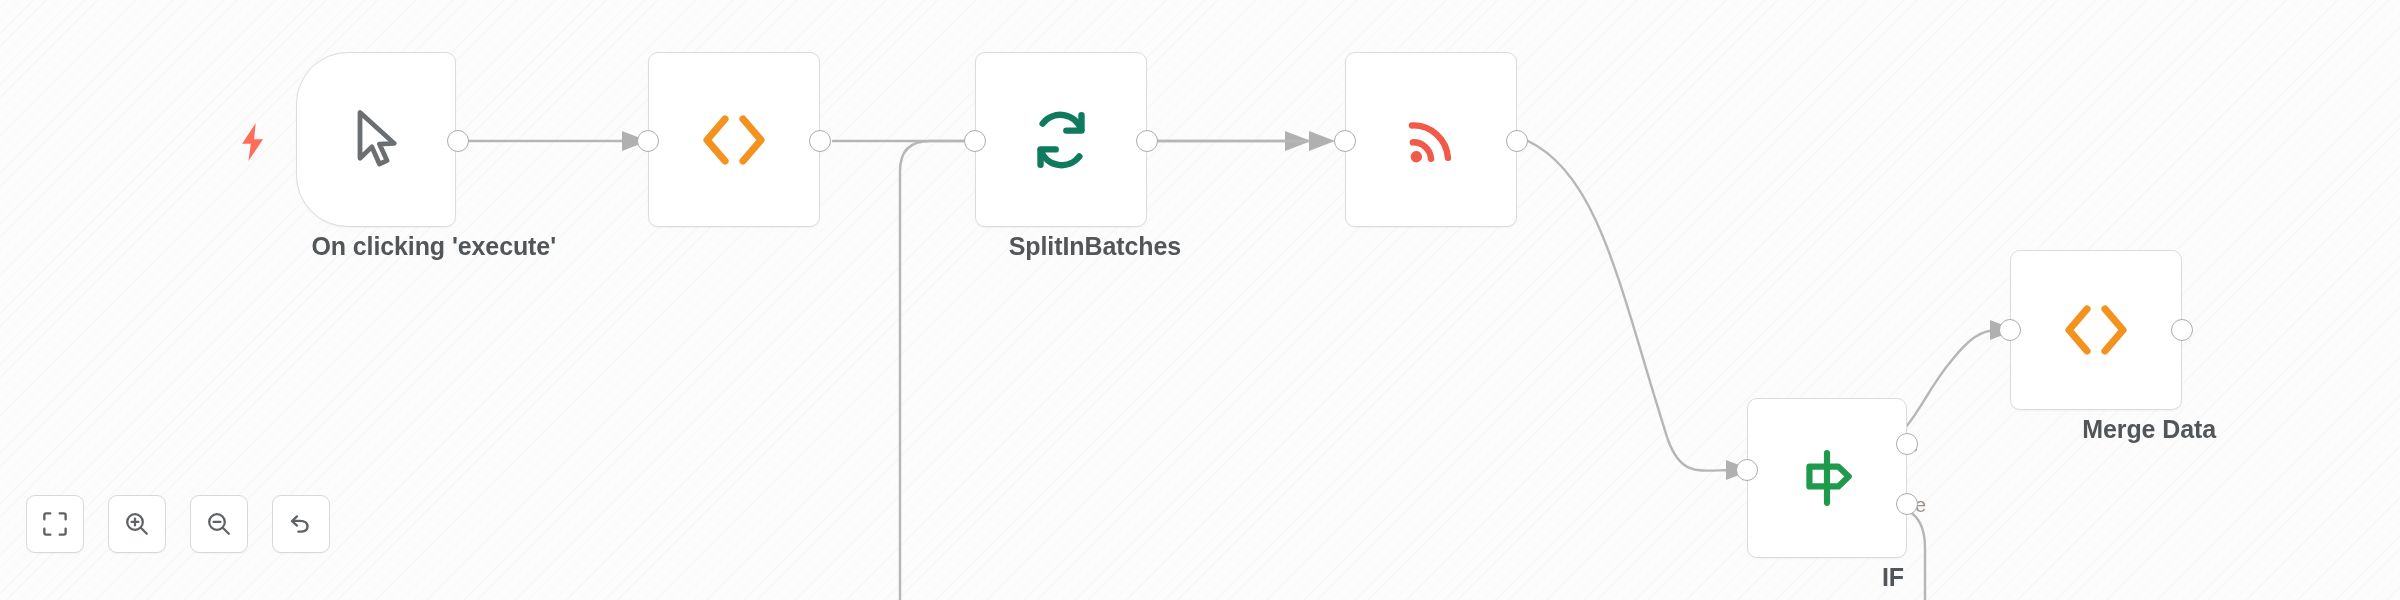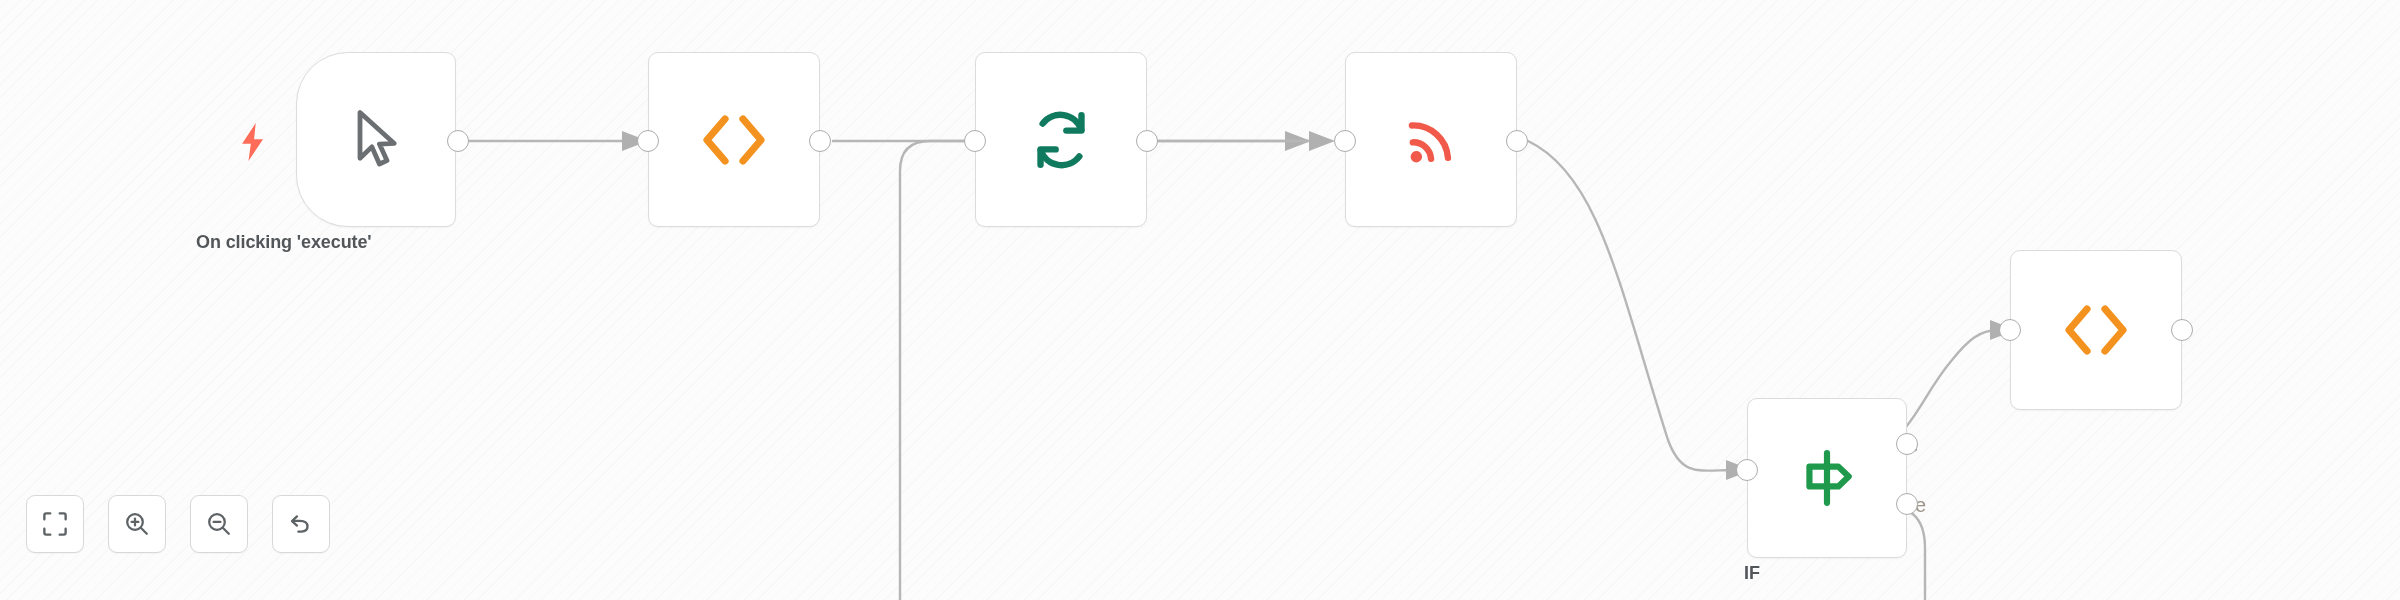--- a/index.html
+++ b/index.html
@@ -68,23 +68,23 @@
     border-radius: 52px 10px 10px 52px;
   }
   .node-icon {
     display: block;
     pointer-events: none;
   }
 
   
   .node-title {
     position: absolute;
-    text-align: left;
+    text-align: right;
     font-family: "Liberation Sans", sans-serif;
-    font-size: 18px;
+    font-size: 25px;
     font-weight: 600;
     color: #525659;
     white-space: nowrap;
     letter-spacing: -0.1px;
   }
 
   
   .endpoint {
     position: absolute;
     width: 22px;
@@ -188,20 +188,21 @@
   <div class="node" style="left:975px; top:52px; width:172px; height:175px;">
     <svg class="node-icon" width="64" height="64" viewBox="0 0 30 30">
       <path d="M24.5 10.2 A10.4 10.4 0 0 0 6.4 7.3" fill="none" stroke="#0f7a5e" stroke-width="3" stroke-linecap="round"></path>
       <path d="M5.5 19.8 A10.4 10.4 0 0 0 23.6 22.7" fill="none" stroke="#0f7a5e" stroke-width="3" stroke-linecap="round"></path>
       <polyline points="24.6,3.4 24.6,10.6 17.5,10.6" fill="none" stroke="#0f7a5e" stroke-width="3" stroke-linecap="round" stroke-linejoin="round"></polyline>
       <polyline points="5.4,26.6 5.4,19.4 12.5,19.4" fill="none" stroke="#0f7a5e" stroke-width="3" stroke-linecap="round" stroke-linejoin="round"></polyline>
     </svg>
   </div>
   <div class="endpoint" style="left:964px; top:130px;"></div>
   <div class="endpoint" style="left:1136px; top:130px;"></div>
+  <div class="node-title" style="left:941px; top:232px; width:240px;">SplitInBatches</div>
 
   <div class="node" style="left:1345px; top:52px; width:172px; height:175px;">
     <svg class="node-icon" width="64" height="64" viewBox="0 0 28 28">
       <g transform="rotate(-3 14 14)">
         <circle cx="7.2" cy="21.0" r="2.5" fill="#f15a4a"></circle>
         <path d="M6.0 14.6 A7.8 7.8 0 0 1 13.6 22.2" fill="none" stroke="#f15a4a" stroke-width="2.8" stroke-linecap="round"></path>
         <path d="M6.0 7.2 A15.2 15.2 0 0 1 21.0 22.2" fill="none" stroke="#f15a4a" stroke-width="2.8" stroke-linecap="round"></path>
       </g>
     </svg>
   </div>
@@ -220,20 +221,21 @@
   <div class="node-title" style="left:1744px; top:563px; width:160px;">IF</div>
 
   <div class="node" style="left:2010px; top:250px; width:172px; height:160px;">
     <svg class="node-icon" width="76" height="54" viewBox="0 0 38 27">
       <path d="M14.5 3 L5.5 13.5 L14.5 24" fill="none" stroke="#f4921f" stroke-width="3.6" stroke-linecap="round" stroke-linejoin="round"></path>
       <path d="M23.5 3 L32.5 13.5 L23.5 24" fill="none" stroke="#f4921f" stroke-width="3.6" stroke-linecap="round" stroke-linejoin="round"></path>
     </svg>
   </div>
   <div class="endpoint" style="left:1999px; top:319px;"></div>
   <div class="endpoint" style="left:2171px; top:319px;"></div>
+  <div class="node-title" style="left:1976px; top:415px; width:240px;">Merge Data</div>
 
   <div id="toolbar" style="left:26px; top:495px;">
 
     <div class="tool-btn">
       <svg class="node-icon" width="26" height="26" viewBox="0 0 22 22">
         <g fill="none" stroke="#5e6366" stroke-width="2" stroke-linecap="round" stroke-linejoin="round">
           <path d="M2 7 L2 3.5 Q2 2 3.5 2 L7 2"></path>
           <path d="M15 2 L18.5 2 Q20 2 20 3.5 L20 7"></path>
           <path d="M20 15 L20 18.5 Q20 20 18.5 20 L15 20"></path>
           <path d="M7 20 L3.5 20 Q2 20 2 18.5 L2 15"></path>

